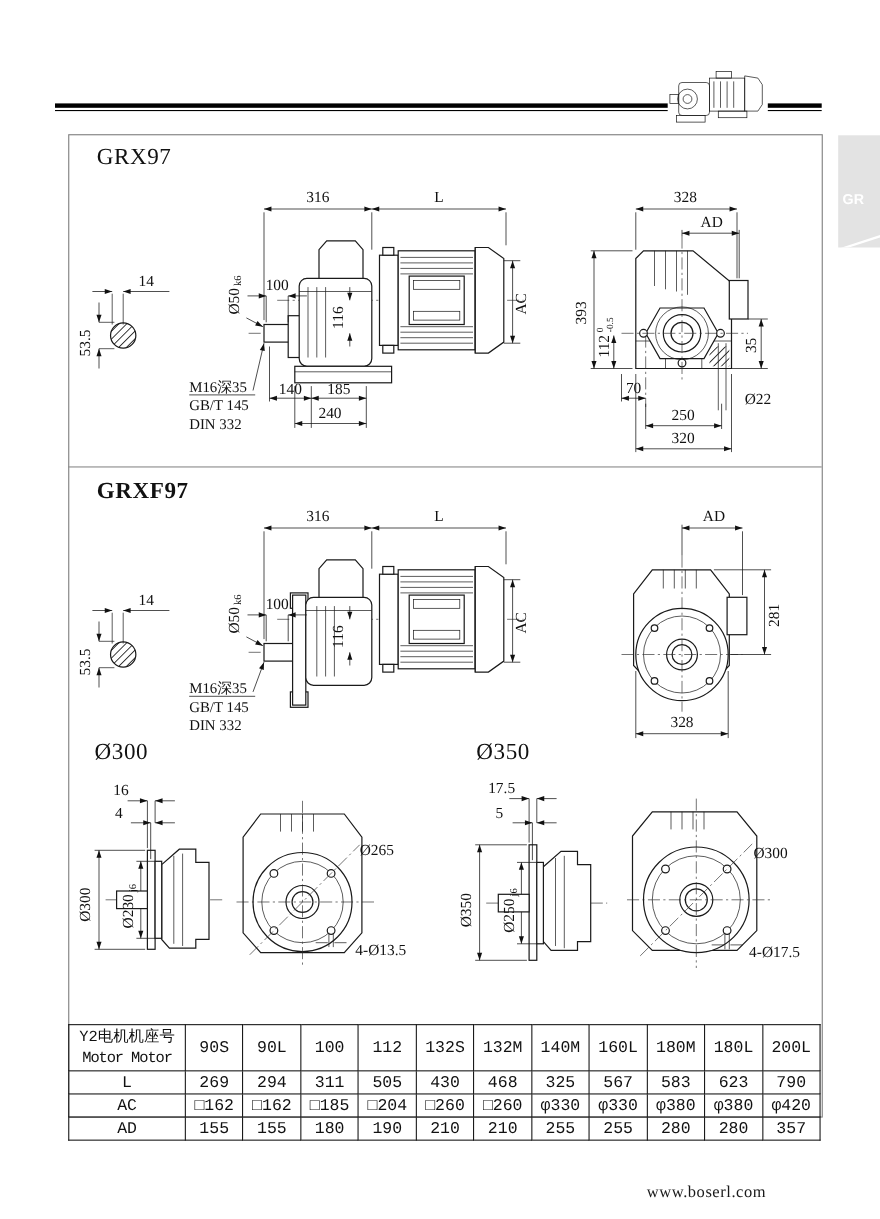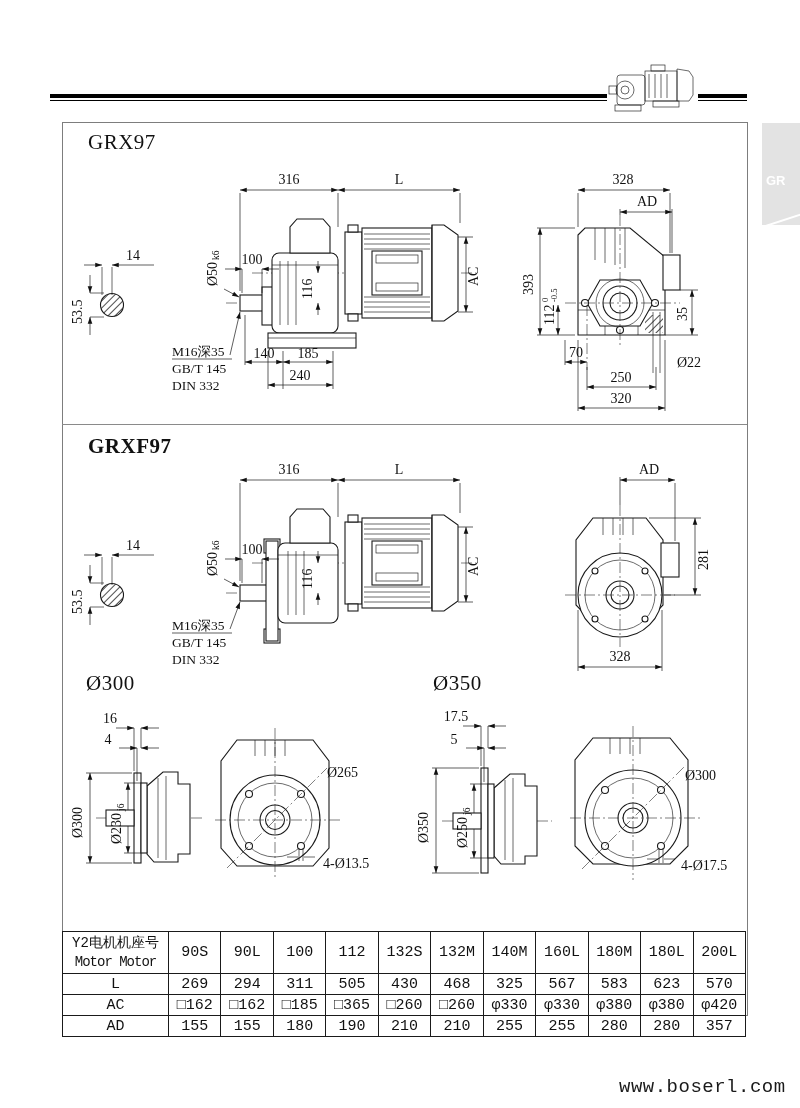--- a/index.html
+++ b/index.html
@@ -25,22 +25,22 @@
                font-weight:bold;font-size:13px;}
   .gr-tab .diag{position:absolute;left:-6px;top:96px;width:56px;height:2px;background:#fff;
                 transform:rotate(-18deg);}
   table.spec{position:absolute;left:62px;top:908px;width:684px;border-collapse:collapse;table-layout:fixed;
              font-family:Liberation Mono, monospace;margin-top:23px;}
   table.spec th,table.spec td{border:1px solid #1a1a1a;text-align:center;vertical-align:middle;
              font-weight:normal;font-size:15px;padding:0;white-space:nowrap;overflow:hidden;}
   table.spec .hrow th{height:41px;}
   table.spec .drow th,table.spec .drow td{height:20px;}
   .hcn{font-size:14px;line-height:19px;} .hen{font-size:14px;line-height:18px;letter-spacing:-1px;}
-  .footer{position:absolute;left:588px;top:1076px;font-family:Liberation Mono, monospace;
-          font-size:19px;letter-spacing:0.5px;color:#1a1a1a;margin-left:31px;}
+  .footer{position:absolute;left:588px;top:1076px;font-family:Liberation Serif, serif;
+          font-size:15px;letter-spacing:0.5px;color:#1a1a1a;}
 </style>
 </head>
 <body>
 
 <div id="page">
 
   <svg width="0" height="0" style="position:absolute" aria-hidden="true">
     <defs>
       <marker id="ar" viewBox="0 0 10 8" markerWidth="11" markerHeight="9" refX="9.4" refY="4" orient="auto-start-reverse">
         <path d="M0.6,1 L9.4,4 L0.6,7 Z" fill="#111"></path>
@@ -587,28 +587,28 @@
       <td>269</td>
       <td>294</td>
       <td>311</td>
       <td>505</td>
       <td>430</td>
       <td>468</td>
       <td>325</td>
       <td>567</td>
       <td>583</td>
       <td>623</td>
-      <td>570</td>
+      <td>790</td>
     </tr>
     <tr class="drow">
       <th>AC</th>
       <td>□162</td>
       <td>□162</td>
       <td>□185</td>
-      <td>□365</td>
+      <td>□204</td>
       <td>□260</td>
       <td>□260</td>
       <td>φ330</td>
       <td>φ330</td>
       <td>φ380</td>
       <td>φ380</td>
       <td>φ420</td>
     </tr>
     <tr class="drow">
       <th>AD</th>

